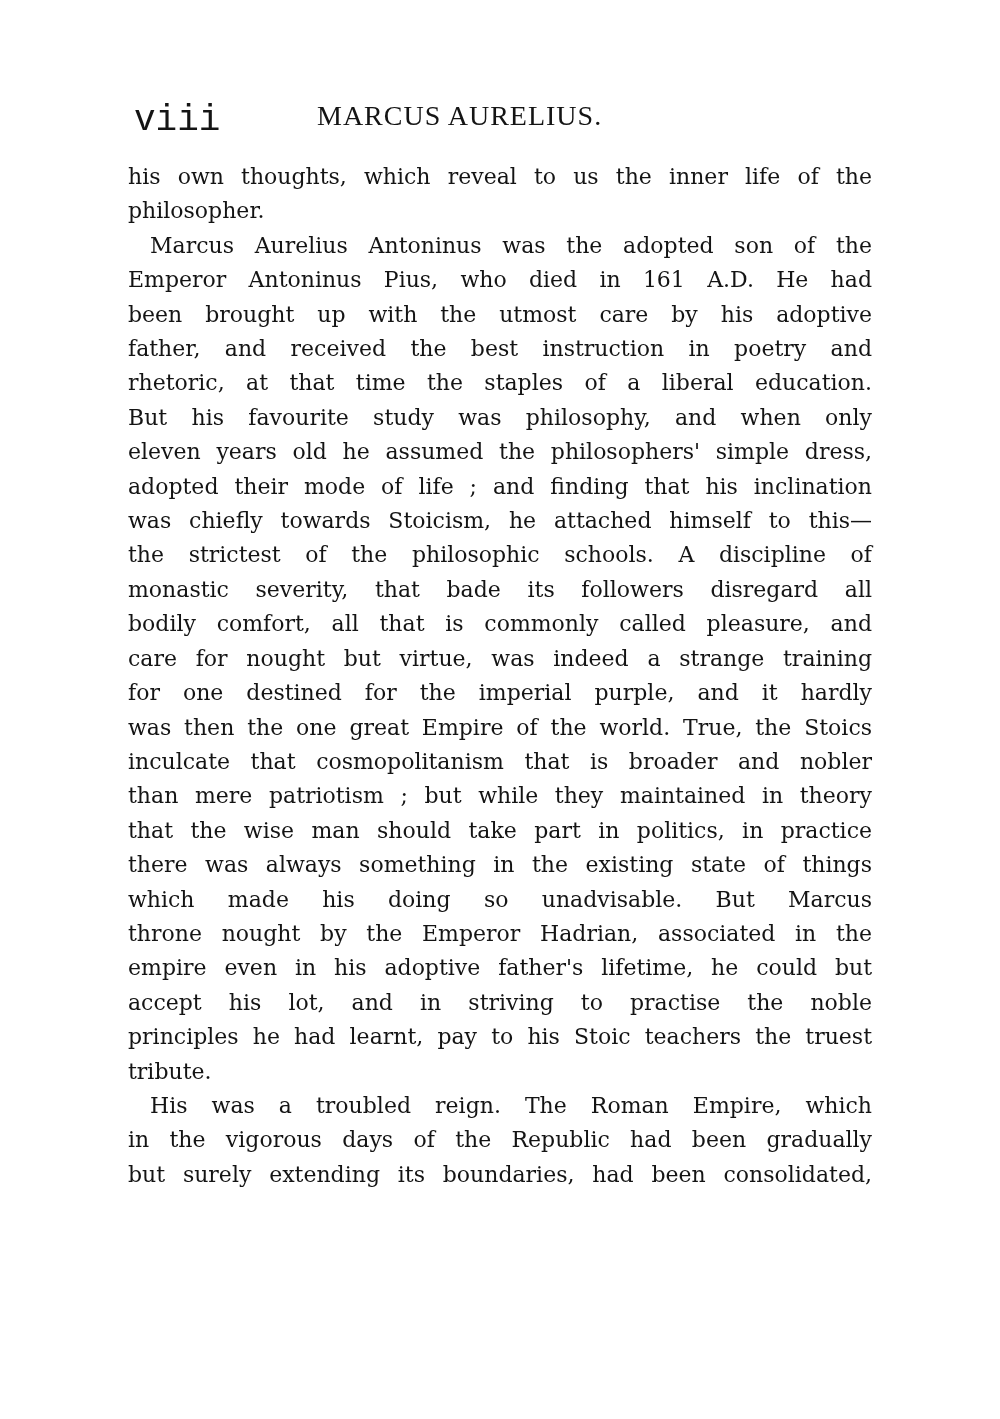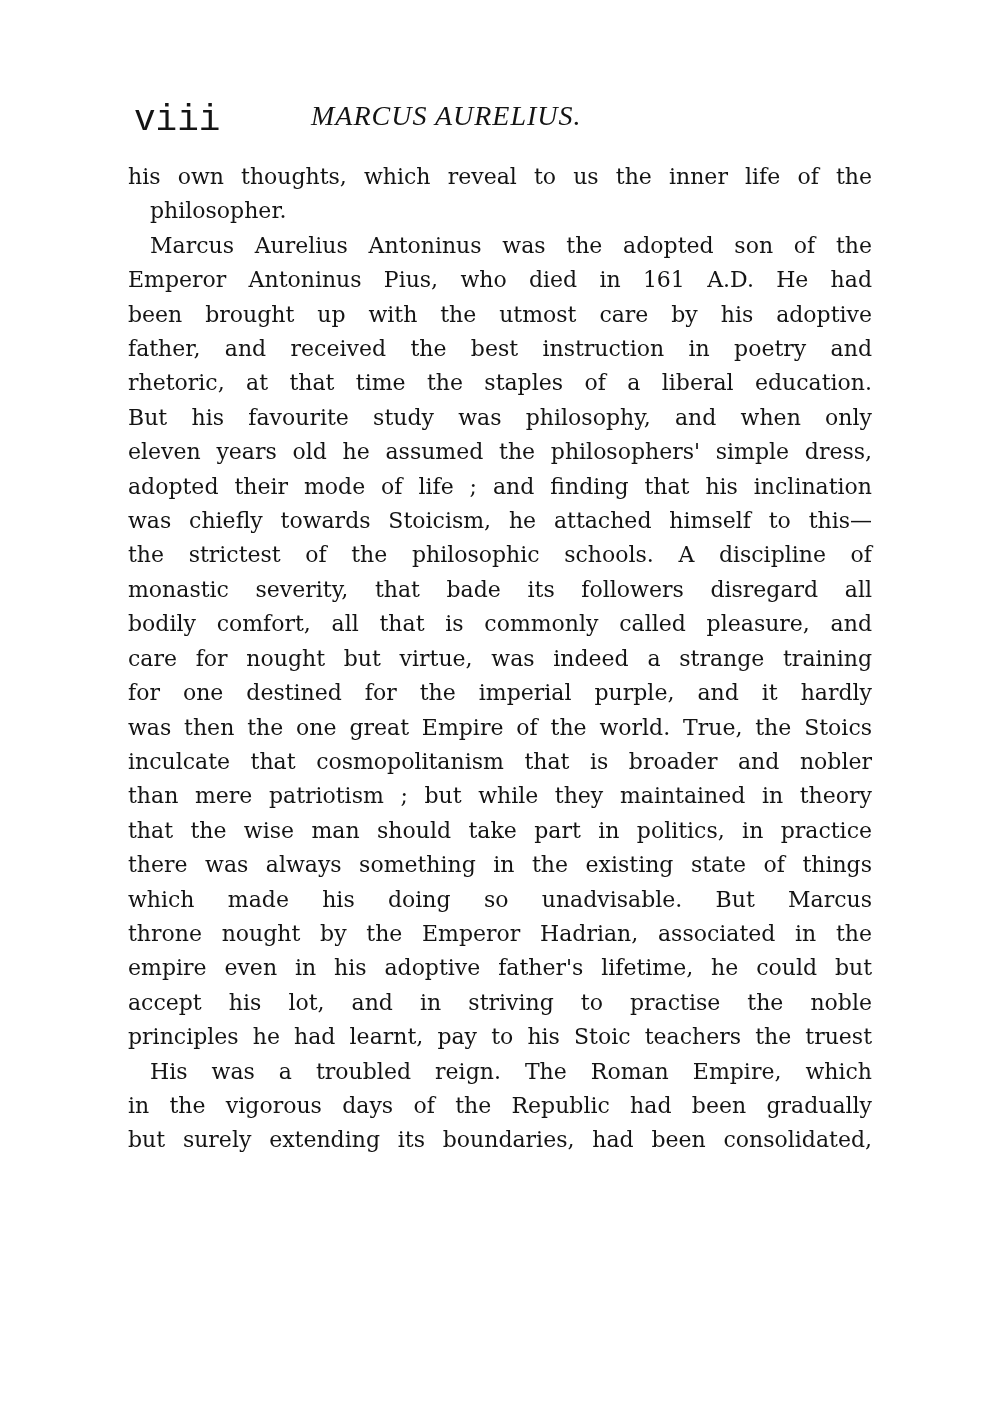--- a/index.html
+++ b/index.html
@@ -20,37 +20,36 @@
     position: relative;
     height: 40px;
   }
   .folio {
     position: absolute; left: 0; top: 0;
     font-family: Liberation Mono, monospace;
     font-size: 36px;
     margin-left: 6px;
   }
   .running-title {
-    position: absolute; left: 183px; top: 0;
+    position: absolute; left: 189px; top: 0;
     font-family: "Liberation Serif", serif;
-    font-style: italic;
     font-size: 28px;
     letter-spacing: 1px;
   }
   .body-text {
     margin-top: 20px;
     font-family: "DejaVu Serif", serif;
     font-size: 22px;
     line-height: 34.4px;
     text-align: justify;
     text-align-last: justify;
     font-weight: 500;
   }
   .line { display: block; white-space: nowrap; text-align: justify; text-align-last: justify; }
-  .line.last { text-align-last: left; margin-left: 22px; }
+  .line.last { text-align-last: left; }
   .line.indent { padding-left: 22px; }
 </style>
 </head>
 <body>
 
 <div class="page">
   <div class="header">
     <span class="folio">viii</span>
     <span class="running-title">MARCUS AURELIUS.</span>
   </div>
@@ -78,20 +77,21 @@
       <span class="line">was then the one great Empire of the world. True, the Stoics</span>
       <span class="line">inculcate that cosmopolitanism that is broader and nobler</span>
       <span class="line">than mere patriotism ; but while they maintained in theory</span>
       <span class="line">that the wise man should take part in politics, in practice</span>
       <span class="line">there was always something in the existing state of things</span>
       <span class="line">which made his doing so unadvisable.  But Marcus</span>
       <span class="line">throne nought by the Emperor Hadrian, associated in the</span>
       <span class="line">empire even in his adoptive father's lifetime, he could but</span>
       <span class="line">accept his lot, and in striving to practise the noble</span>
       <span class="line">principles he had learnt, pay to his Stoic teachers the truest</span>
+      <span class="line last">tribute.</span>
     </div>
     <div>
       <span class="line indent">His was a troubled reign.  The Roman Empire, which</span>
       <span class="line">in the vigorous days of the Republic had been gradually</span>
       <span class="line">but surely extending its boundaries, had been consolidated,</span>
     </div>
   </div>
 </div>
 
 </body></html>

